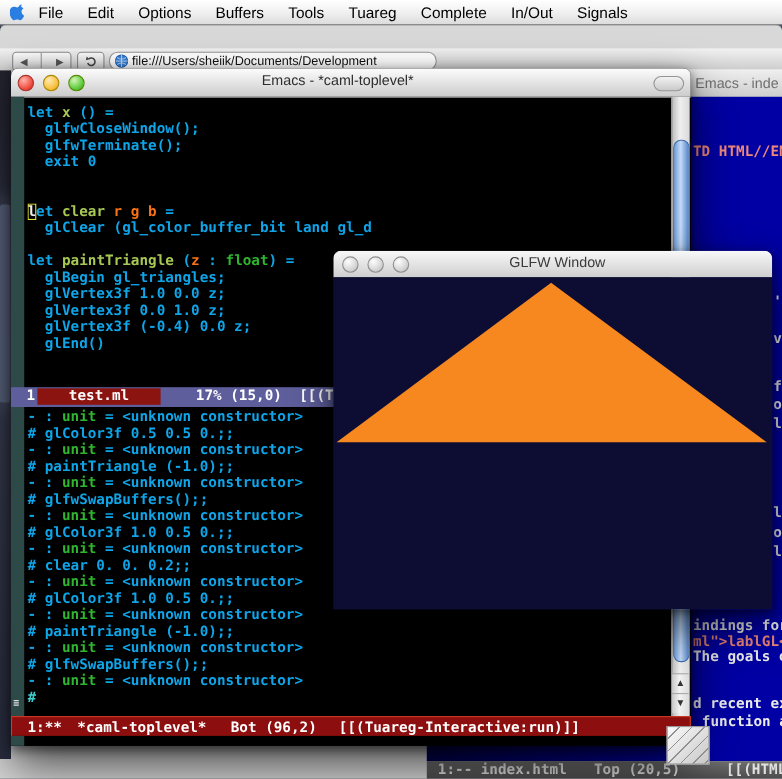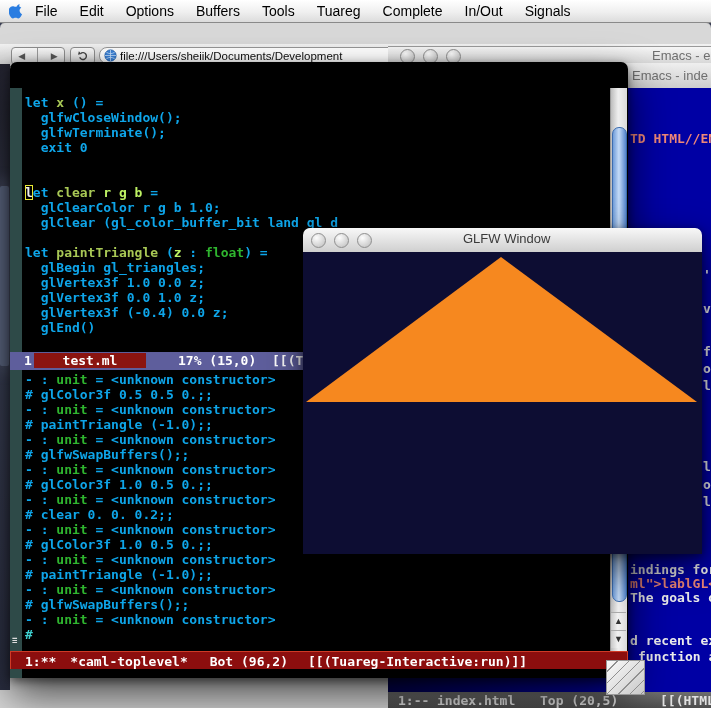--- a/index.html
+++ b/index.html
@@ -69,21 +69,21 @@
     background:linear-gradient(#fdfdfd,#cbcbcb);border-bottom:1px solid #888}
   #emacs .tbar .lights{top:6px;left:6px}
   #pill{position:absolute;right:6px;top:7px;width:26px;height:12px;border-radius:7px;border:1px solid #949494;
     background:linear-gradient(#f2f2f2,#cacaca)}
   #fringe{position:absolute;left:0;top:26px;width:12px;height:581px;background:#2e4a48}
   #cont-marker{position:absolute;left:2px;top:574px;color:#dcdcdc;font-size:9px;line-height:9px}
   #code-area{position:absolute;left:15px;top:33px;width:592px}
   #repl-area{position:absolute;left:15px;top:310px;width:592px}
   .tl{font-family:"DejaVu Sans Mono",monospace;font-weight:bold;font-size:13px;line-height:15px;
       white-space:pre;height:15px;overflow:hidden}
-  .tk-d{color:#0ea5e9}.tk-fn{color:#a8c855}.tk-ty{color:#2fb52f}.tk-par{color:#bef264}
+  .tk-d{color:#0ea5e9}.tk-fn{color:#a8c855}.tk-ty{color:#2fb52f}.tk-par{color:#f97316}
   .tk-cyan{color:#3ed0d0}
   .tk-cur{color:#f0f0f0;outline:1px solid #e8e832;outline-offset:-1px}
   #modeline1{position:absolute;left:0;top:290px;width:600px;height:18px;background:#5e5e9c;color:#fff;font-size:13px}
   #modeline1 span{position:absolute;top:1px;white-space:pre}
   #ml1-buffer{left:24px;width:112px;background:#8b1410;text-align:center}
   #modeline2{position:absolute;left:0;top:589px;width:616px;height:18px;background:#8c0e0e;
     border:1px solid #cf3a26;color:#fff;font-size:13px;display:flex;align-items:center;white-space:pre}
   #modeline2 span{display:inline-block}
   #echo-area{position:absolute;left:0;top:607px;width:100%;height:9px;background:#000}
   #echo-area .fr{position:absolute;left:0;top:0;width:12px;height:9px;background:#2e4a48}
@@ -152,28 +152,20 @@
       <span class="u">file:///Users/sheiik/Documents/Development</span>
     </div>
   </div>
 </div>
 
 <div id="wallpaper">
     <div class="patch"></div>
   </div>
 
 <div id="idxwin">
-  <div class="barA">
-    <div class="lights">
-      <div class="light"></div>
-      <div class="light"></div>
-      <div class="light"></div>
-    </div>
-    <span class="wtitle dim" style="left:264px;top:1px">Emacs - e</span>
-  </div>
   <div class="barB">
     <span class="wtitle dim" style="left:244px;top:5px">Emacs - inde</span>
   </div>
   <div id="idx-content" class="mono" style="background: rgb(0, 0, 164);">
     <span class="frag fs" style="left:242px;top:44px">TD HTML//EN</span>
 
     <div id="idx-shadow"></div>
   <span class="frag fw" style="left: 315px; top: 180px;">',</span>
       <span class="frag fw" style="left: 315px; top: 214px;">ve</span>
       <span class="frag fw" style="left: 315px; top: 257px;">f</span>
@@ -190,33 +182,41 @@
     </div>
   <div id="idx-modeline" class="mono">
     <span style="left:10px">1:--</span>
     <span style="left:49px">index.html</span>
     <span style="left:152px">Top (20,5)</span>
     <span style="left:272px">[[(HTML</span>
   </div>
 </div>
 
 <div id="emacs">
+  <div class="tbar">
+    <div class="lights">
+      <div class="light red"></div>
+      <div class="light yellow"></div>
+      <div class="light green"></div>
+    </div>
+    <span class="wtitle" style="left:228px">Emacs - *caml-toplevel*</span>
+    <div id="pill"></div>
+  </div>
 
   <div id="fringe"></div>
   <span id="cont-marker" class="mono">≡</span>
 
   <div id="code-area">
       <div class="tl"><span class="tk-d">let </span><span class="tk-fn">x</span><span class="tk-d"> () =</span></div>
       <div class="tl"><span class="tk-d">  glfwCloseWindow();</span></div>
       <div class="tl"><span class="tk-d">  glfwTerminate();</span></div>
       <div class="tl"><span class="tk-d">  exit 0</span></div>
       <div class="tl"> </div>
       <div class="tl"> </div>
       <div class="tl"><span class="tk-cur">l</span><span class="tk-d">et </span><span class="tk-fn">clear</span><span class="tk-d"> </span><span class="tk-par">r g b</span><span class="tk-d"> =</span></div>
-      <div class="tl"><span class="tk-d">  glClearColor r g b 1.0;</span></div>
       <div class="tl"><span class="tk-d">  glClear (gl_color_buffer_bit land gl_d</span></div>
       <div class="tl"> </div>
       <div class="tl"><span class="tk-d">let </span><span class="tk-fn">paintTriangle</span><span class="tk-d"> (</span><span class="tk-par">z</span><span class="tk-d"> : </span><span class="tk-ty">float</span><span class="tk-d">) =</span></div>
       <div class="tl"><span class="tk-d">  glBegin gl_triangles;</span></div>
       <div class="tl"><span class="tk-d">  glVertex3f 1.0 0.0 z;</span></div>
       <div class="tl"><span class="tk-d">  glVertex3f 0.0 1.0 z;</span></div>
       <div class="tl"><span class="tk-d">  glVertex3f (-0.4) 0.0 z;</span></div>
       <div class="tl"><span class="tk-d">  glEnd()</span></div>
     </div>
 

